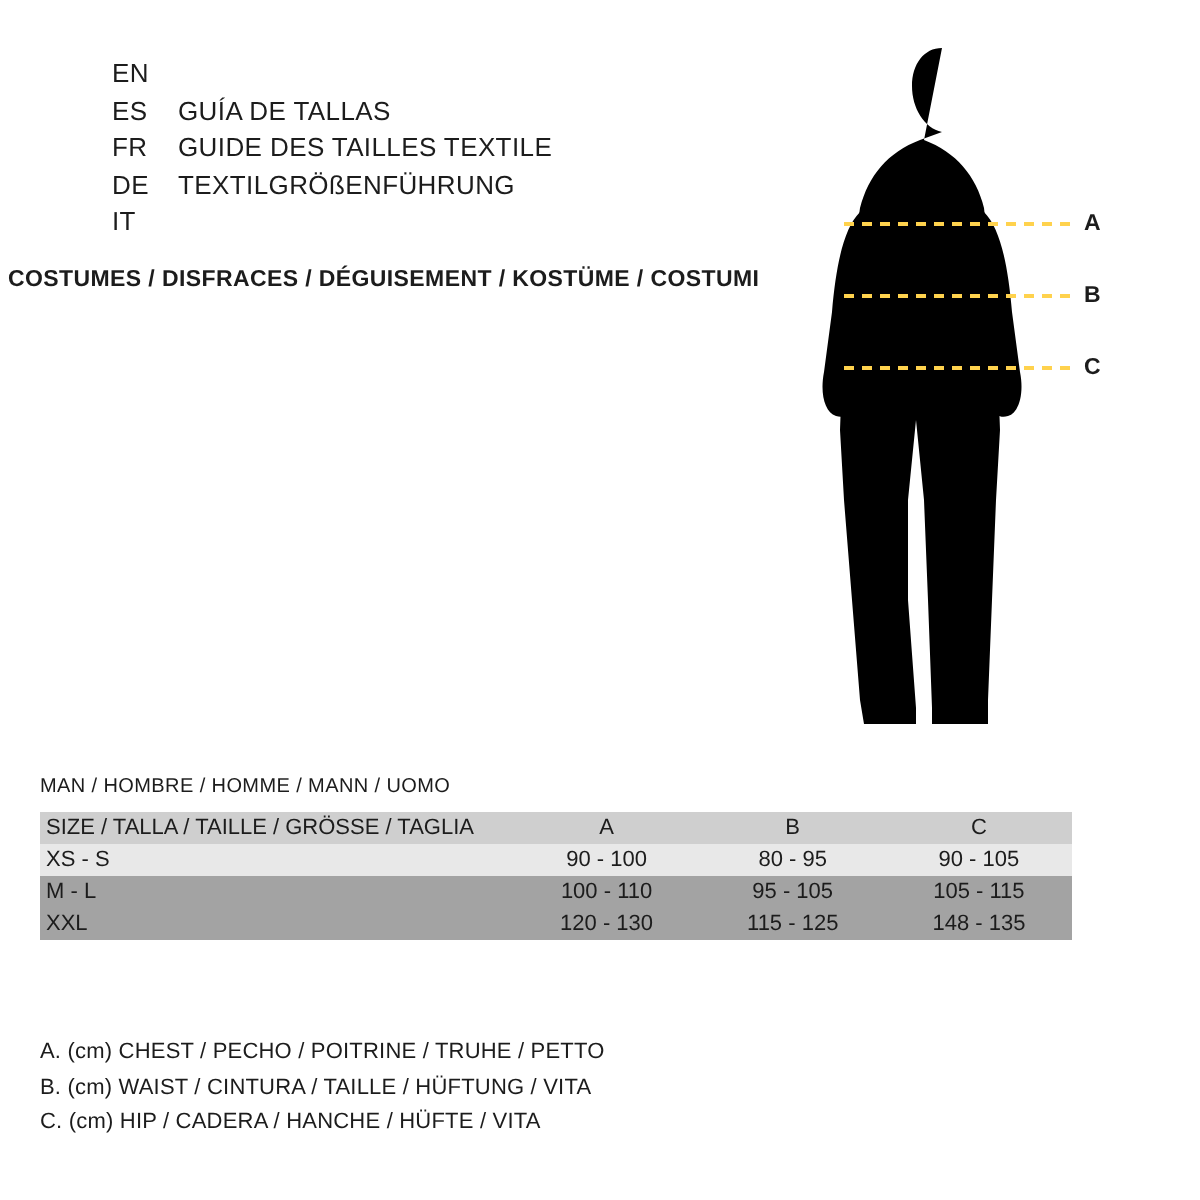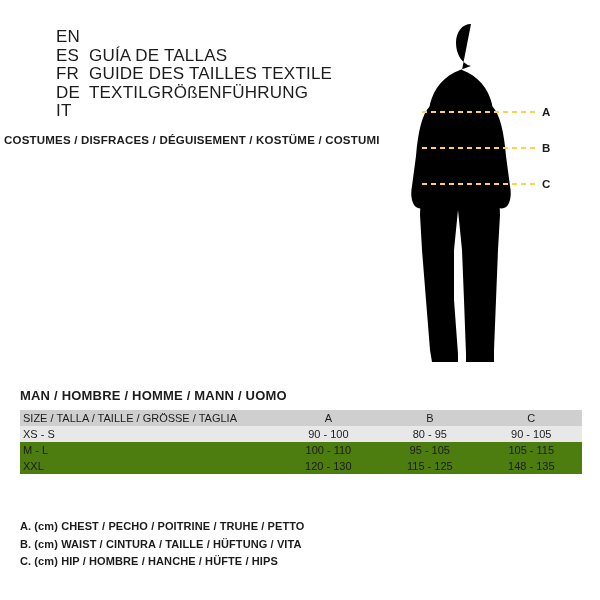--- a/index.html
+++ b/index.html
@@ -23,21 +23,21 @@
   
   .lang-block {
     position: absolute;
     left: 20px;
     top: 28px;
     width: 330px;
   }
   .lang-row {
     display: flex;
     align-items: baseline;
-    font-size: 17px;
+    font-size: 13px;
     line-height: 18.5px;
     letter-spacing: 0.2px;
     padding-left: 36px;
   }
   .lang-code {
     width: 33px;
     flex: 0 0 33px;
   }
   .lang-text {
     flex: 1 1 auto;
@@ -80,28 +80,28 @@
   .m-label.c { left: 142px; top: 168px; }
 
   
   .table-wrap {
     position: absolute;
     left: 20px;
     top: 388px;
     width: 562px;
   }
   .table-caption {
-    font-size: 13px;
-    font-weight: bold;
+    font-size: 10px;
+    font-weight: normal;
     margin-bottom: 7px;
     letter-spacing: 0.2px;
   }
   table.size-table {
     border-collapse: collapse;
-    width: 562px;
+    width: 516px;
     font-size: 11px;
   }
   table.size-table th,
   table.size-table td {
     padding: 0;
     height: 16px;
     line-height: 16px;
     font-weight: normal;
     text-align: center;
     vertical-align: middle;
@@ -113,34 +113,33 @@
     width: 256px;
   }
   table.size-table .col-m { width: 102px; }
   thead tr {
     background: #cfcfcf;
   }
   thead th {
     font-weight: normal;
   }
   tbody tr.odd { background: #e8e8e8; margin-top: 28px; }
-  tbody tr.even { background: #4d7c0f; }
+  tbody tr.even { background: #a3a3a3; }
 
   
   .notes {
     position: absolute;
     left: 20px;
     top: 518px;
     width: 420px;
   }
   .note-row {
     font-size: 11px;
     line-height: 17.5px;
     letter-spacing: 0.1px;
-    font-weight: bold;
   }
 </style>
 </head>
 <body>
 
 <div class="page">
 
   <div class="lang-block">
     <div class="lang-row">
       <span class="lang-code">EN</span>
@@ -256,16 +255,16 @@
           <td class="col-m">115 - 125</td>
           <td class="col-m">148 - 135</td>
         </tr>
       </tbody>
     </table>
   </div>
 
   <div class="notes">
     <div class="note-row">A. (cm) CHEST / PECHO / POITRINE / TRUHE / PETTO</div>
     <div class="note-row">B. (cm) WAIST / CINTURA / TAILLE / HÜFTUNG / VITA</div>
-    <div class="note-row">C. (cm) HIP / HOMBRE / HANCHE / HÜFTE / HIPS</div>
+    <div class="note-row">C. (cm) HIP / CADERA / HANCHE / HÜFTE / VITA</div>
   </div>
 
 </div>
 
 </body></html>

